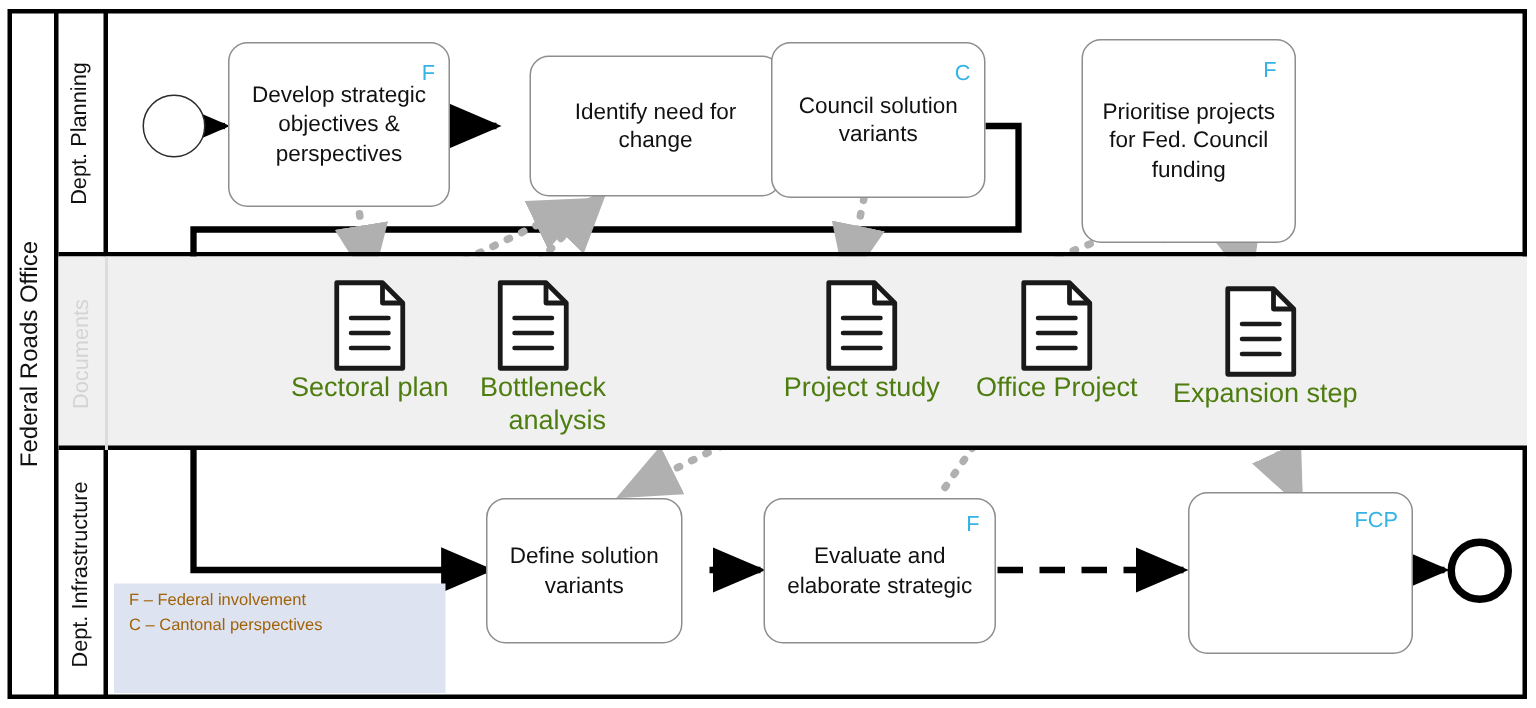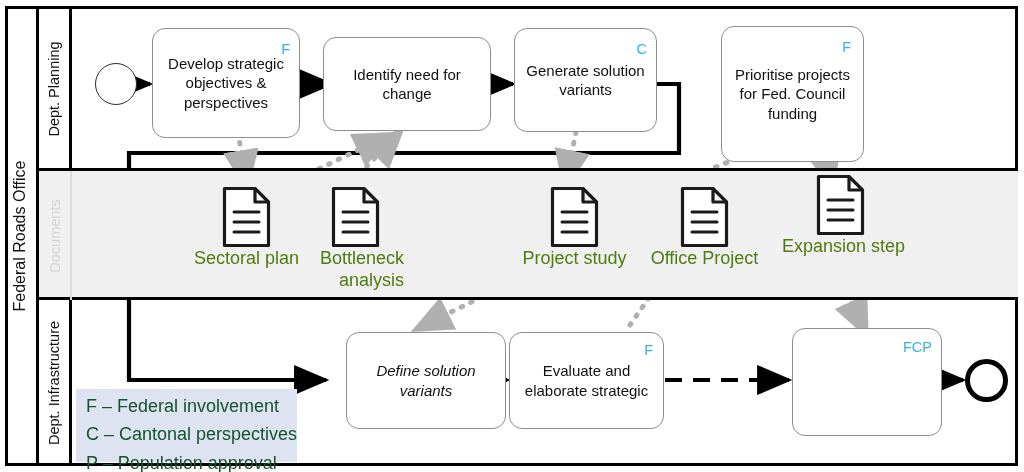--- a/index.html
+++ b/index.html
@@ -36,21 +36,21 @@
 
   
   .doc{position:absolute;width:64px;text-align:center;}
   .doc svg{display:block;margin:0 auto;}
   .doc .d-label{font-size:18px;line-height:1.2;color:#4d7c0f;white-space:nowrap;}
   .doc.wrap .d-label{white-space:normal;}
 
   
   .legend{position:absolute;left:76px;top:389px;width:221px;height:73px;background:#dde3f0;
           padding:3px 7px 0 10px;box-sizing:border-box;}
-  .legend div{font-size:18px;line-height:1.58;color:#14532d;white-space:nowrap;}
+  .legend div{font-size:11px;line-height:1.58;color:#a16207;white-space:nowrap;}
 </style>
 </head>
 <body>
 
 <div id="stage">
 
   <svg id="svg" viewBox="0 0 1024 472">
     <defs>
       <marker id="arrowBlack" markerWidth="9" markerHeight="9" refX="7.6" refY="4" orient="auto">
         <path d="M0,0.4 L8.4,4 L0,7.6 z" fill="#000"></path>
@@ -107,35 +107,35 @@
   </div>
 
   <div class="ev ev-start" style="left:95px;top:63px;width:42px;height:42px;"></div>
   <div class="ev ev-end" style="left:965px;top:359px;width:43px;height:43px;"></div>
 
   <div class="task" style="left:152px;top:28px;width:148px;height:110px;">
     <div class="t-label">Develop strategic objectives &amp; perspectives</div>
     <div class="badge" style="right:9px;top:13px;">F</div>
   </div>
 
-  <div class="task" style="left:323px;top:37px;width:168px;height:94px;justify-content:center;">
+  <div class="task" style="left:353px;top:37px;width:168px;height:94px;justify-content:center;">
     <div class="t-label">Identify need for change</div>
   </div>
 
   <div class="task" style="left:514px;top:28px;width:143px;height:104px;">
-    <div class="t-label">Generate solution variants</div>
+    <div class="t-label">Council solution variants</div>
     <div class="badge" style="right:9px;top:13px;">C</div>
   </div>
 
   <div class="task" style="left:721px;top:26px;width:143px;height:136px;">
     <div class="t-label">Prioritise projects for Fed. Council funding</div>
     <div class="badge" style="right:12px;top:13px;">F</div>
   </div>
 
-  <div class="task" style="left:346px;top:332px;width:160px;height:97px;font-style:italic;">
+  <div class="task" style="left:324px;top:332px;width:131px;height:97px;">
     <div class="t-label">Define solution variants</div>
   </div>
 
   <div class="task" style="left:509px;top:332px;width:155px;height:97px;">
     <div class="t-label">Evaluate and elaborate strategic</div>
     <div class="badge" style="right:10px;top:10px;">F</div>
   </div>
 
   <div class="task" style="left:792px;top:328px;width:150px;height:108px;">
     <div class="badge" style="right:9px;top:11px;">FCP</div>
@@ -186,32 +186,31 @@
       <path d="M33,2.5 V16 H46.5" fill="none" stroke="#1a1a1a" stroke-width="3.2" stroke-linejoin="round"></path>
       <g stroke="#1a1a1a" stroke-width="3" stroke-linecap="round">
         <line x1="12" y1="26" x2="37" y2="26"></line>
         <line x1="12" y1="36" x2="37" y2="36"></line>
         <line x1="12" y1="46" x2="37" y2="46"></line>
       </g>
     </svg>
     <div class="d-label" style="margin-left:-25px;width:115px;">Office Project</div>
   </div>
 
-  <div class="doc" style="left:808px;top:174px;width:65px;">
+  <div class="doc" style="left:808px;top:190px;width:65px;">
     <svg width="49" height="62" viewBox="0 0 49 62">
       <path d="M2.5,2.5 H33 L46.5,16 V59.5 H2.5 Z" fill="#fff" stroke="#1a1a1a" stroke-width="3.2" stroke-linejoin="round"></path>
       <path d="M33,2.5 V16 H46.5" fill="none" stroke="#1a1a1a" stroke-width="3.2" stroke-linejoin="round"></path>
       <g stroke="#1a1a1a" stroke-width="3" stroke-linecap="round">
         <line x1="12" y1="26" x2="37" y2="26"></line>
         <line x1="12" y1="36" x2="37" y2="36"></line>
         <line x1="12" y1="46" x2="37" y2="46"></line>
       </g>
     </svg>
     <div class="d-label" style="margin-left:-26px;width:117px;">Expansion step</div>
   </div>
 
   <div class="legend">
     <div>F – Federal involvement</div>
     <div>C – Cantonal perspectives</div>
-    <div>P – Population approval</div>
   </div>
 
 </div>
 
 </body></html>

